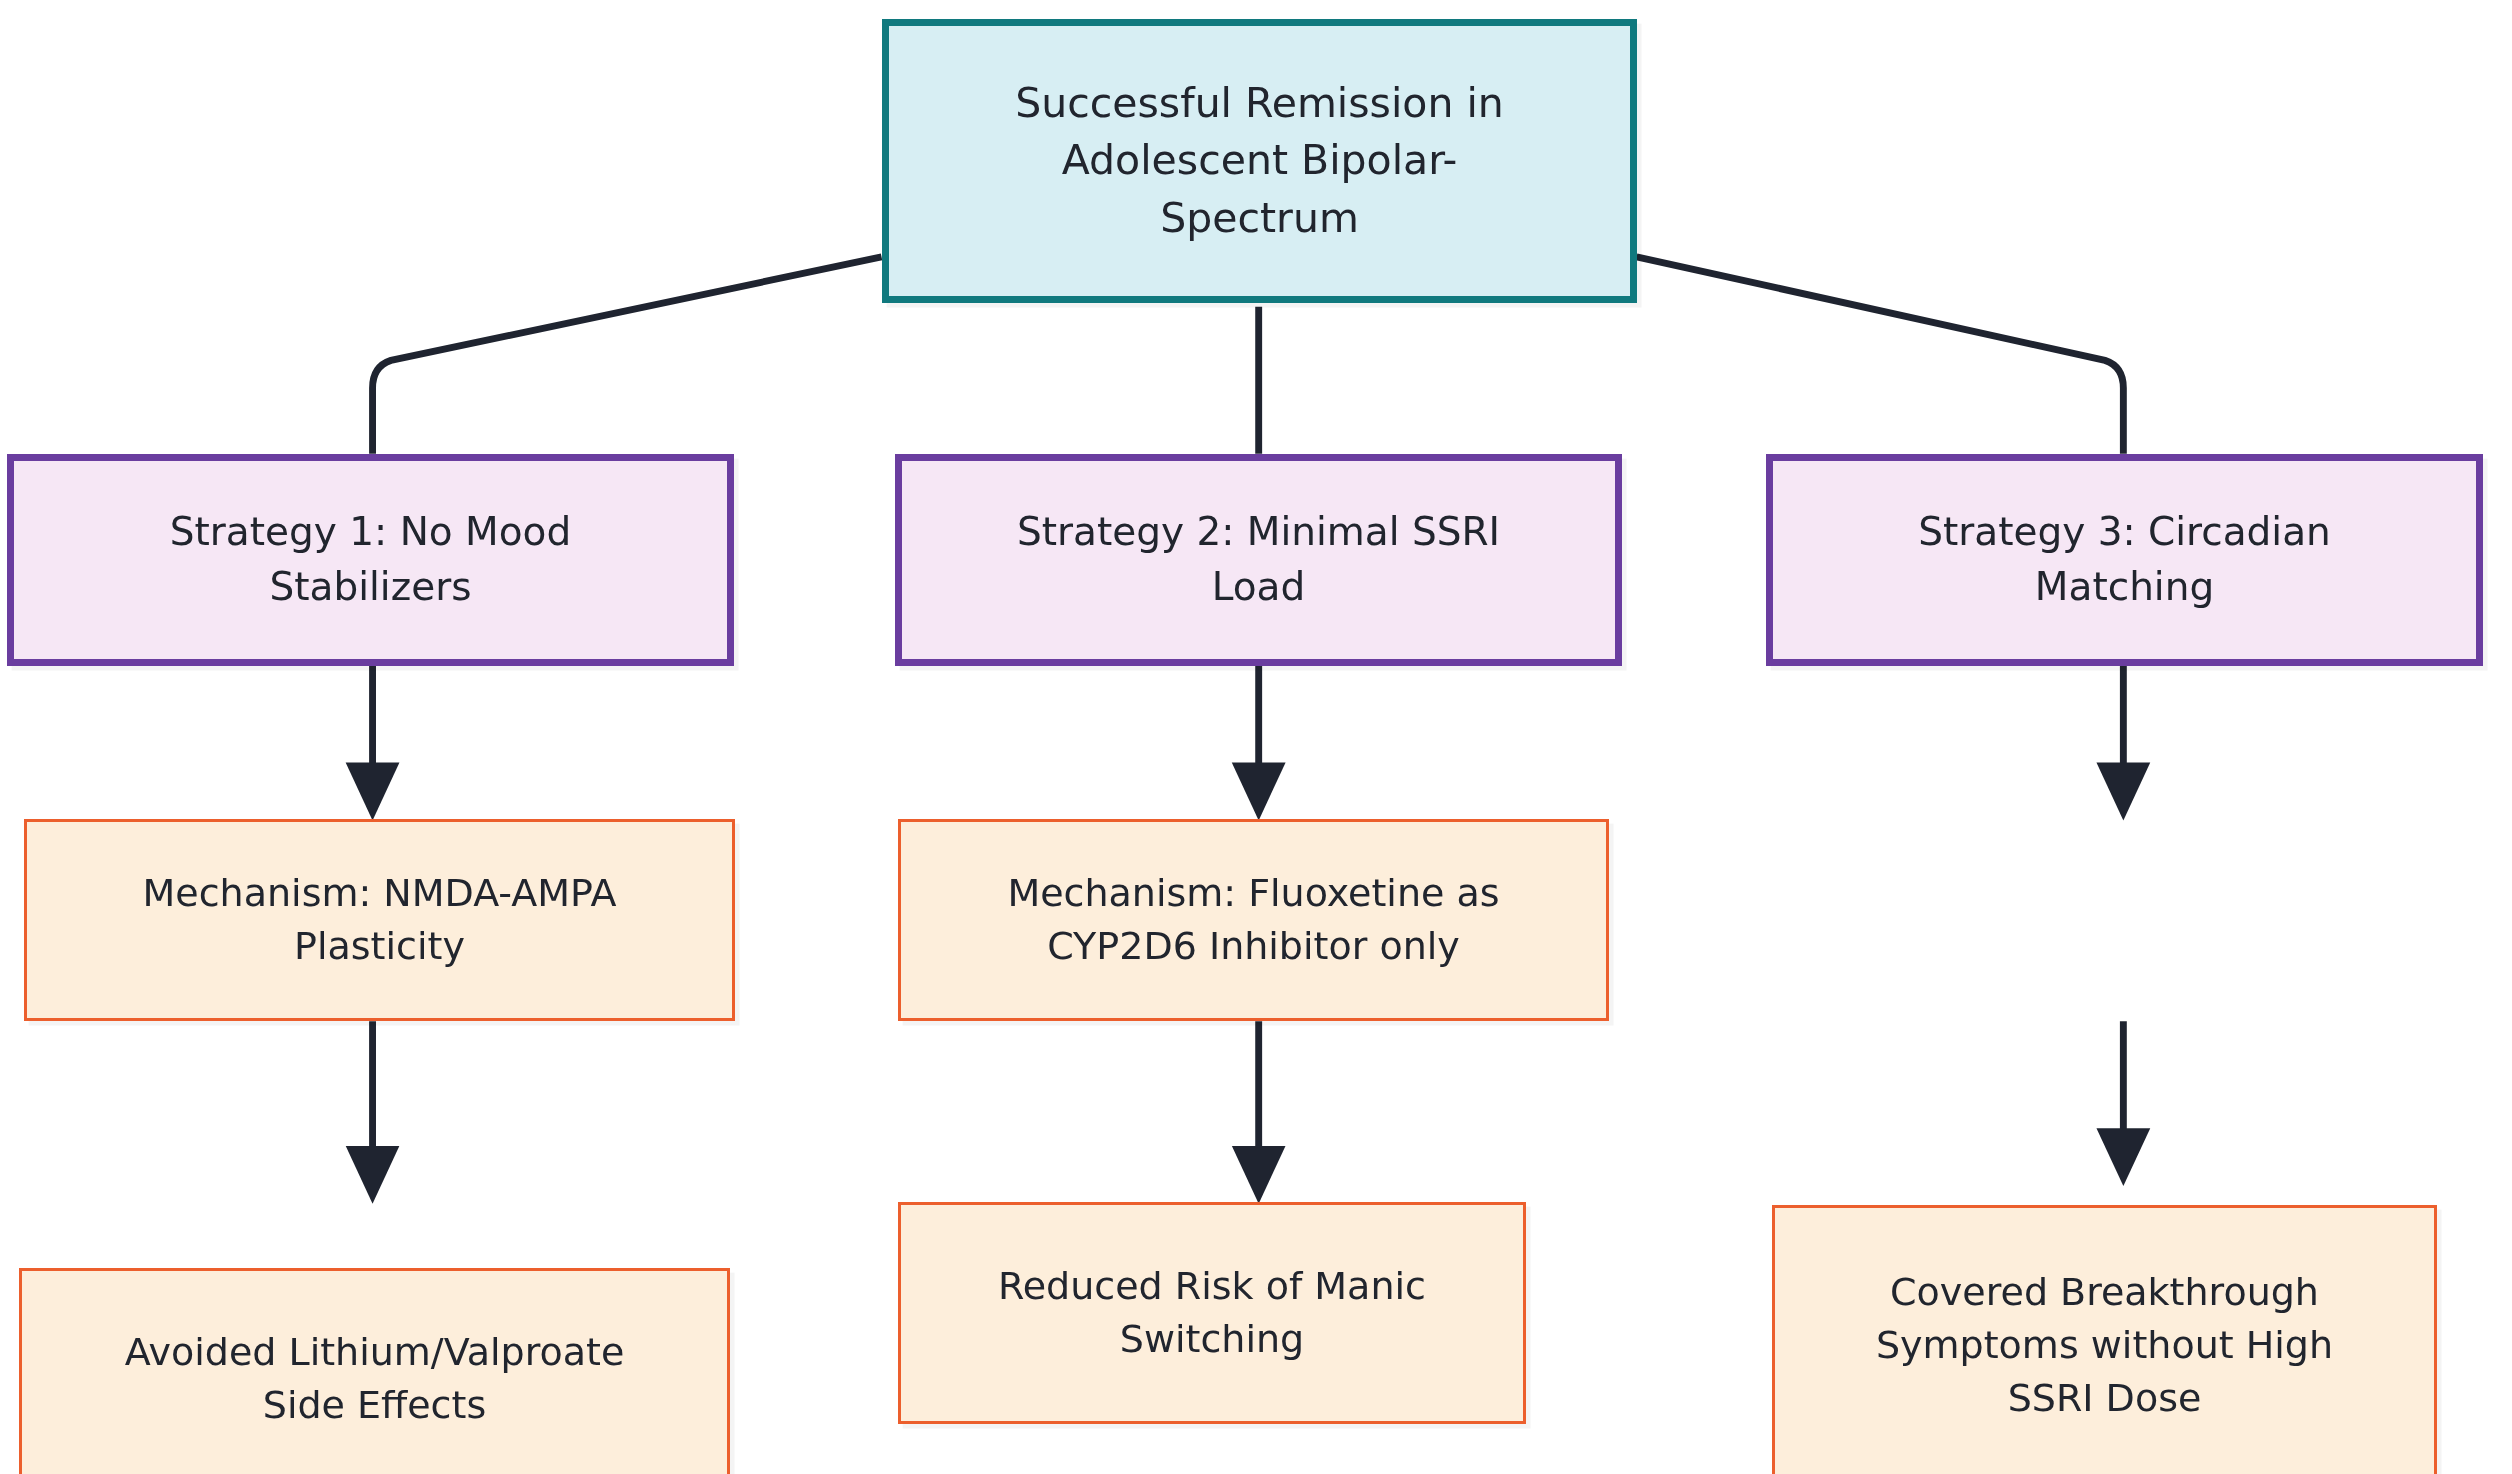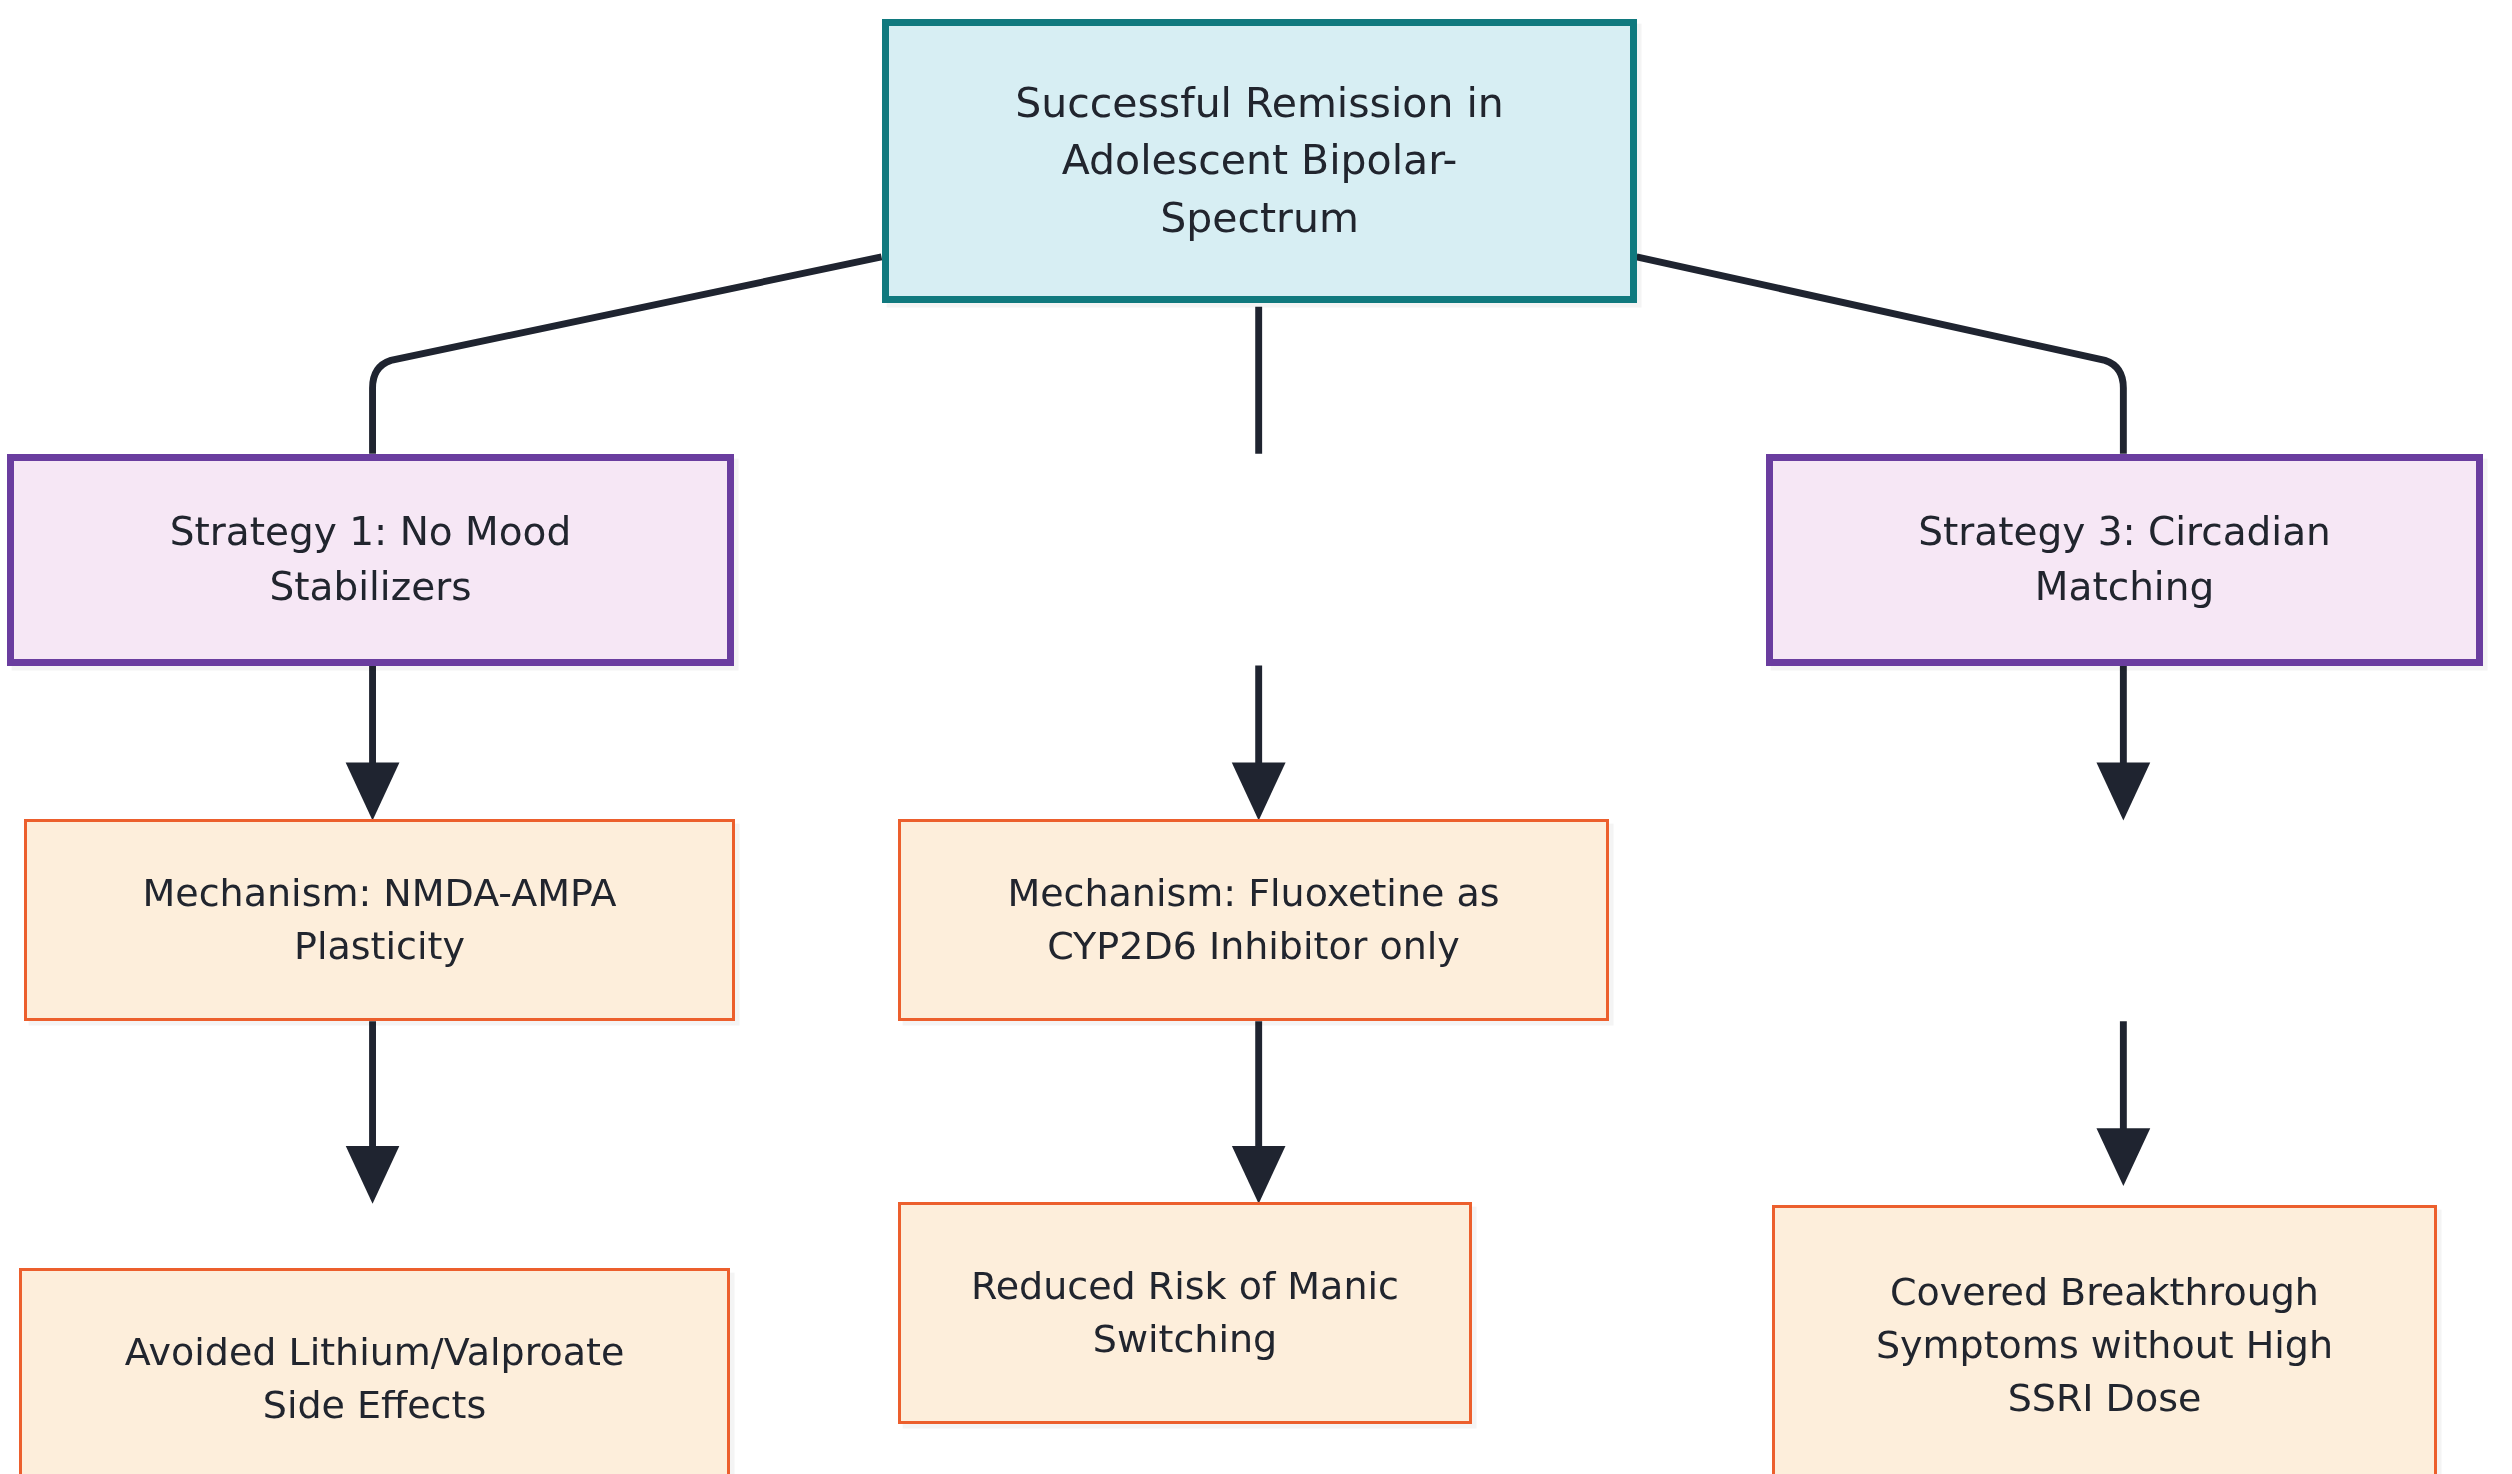--- a/index.html
+++ b/index.html
@@ -92,20 +92,24 @@
     <span class="node-label">Successful Remission in
 Adolescent Bipolar-
 Spectrum</span>
   </div>
 
   <div class="node node-strategy" id="n-strategy1" style="left: 7px; top: 454px; width: 727px; height: 212px;">
     <span class="node-label">Strategy 1: No Mood
 Stabilizers</span>
   </div>
 
+  <div class="node node-strategy" id="n-strategy2" style="left: 895px; top: 454px; width: 727px; height: 212px;">
+    <span class="node-label">Strategy 2: Minimal SSRI
+Load</span>
+  </div>
 
   <div class="node node-strategy" id="n-strategy3" style="left: 1766px; top: 454px; width: 717px; height: 212px;">
     <span class="node-label">Strategy 3: Circadian
 Matching</span>
   </div>
 
   <div class="node node-box" id="n-mechanism1" style="left: 24px; top: 819px; width: 711px; height: 202px;">
     <span class="node-label">Mechanism: NMDA-AMPA
 Plasticity</span>
   </div>
@@ -114,21 +118,21 @@
     <span class="node-label">Mechanism: Fluoxetine as
 CYP2D6 Inhibitor only</span>
   </div>
 
 
   <div class="node node-box" id="n-outcome1" style="left: 19px; top: 1268px; width: 711px; height: 222px;">
     <span class="node-label">Avoided Lithium/Valproate
 Side Effects</span>
   </div>
 
-  <div class="node node-box" id="n-outcome2" style="left: 898px; top: 1202px; width: 574px; height: 222px;">
+  <div class="node node-box" id="n-outcome2" style="left: 898px; top: 1202px; width: 628px; height: 222px;">
     <span class="node-label">Reduced Risk of Manic
 Switching</span>
   </div>
 
   <div class="node node-box" id="n-outcome3" style="left: 1772px; top: 1172px; width: 665px; height: 281px; margin-top: 33px;">
     <span class="node-label">Covered Breakthrough
 Symptoms without High
 SSRI Dose</span>
   </div>
 

